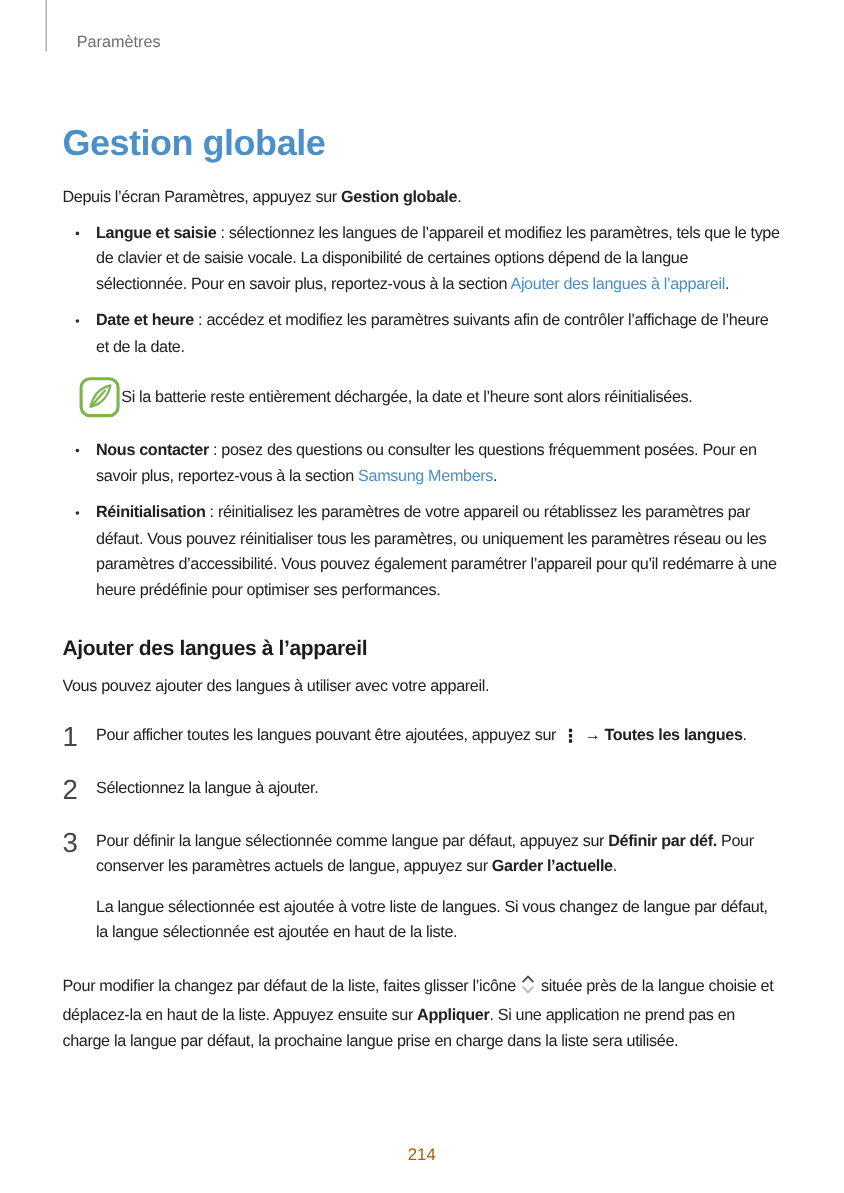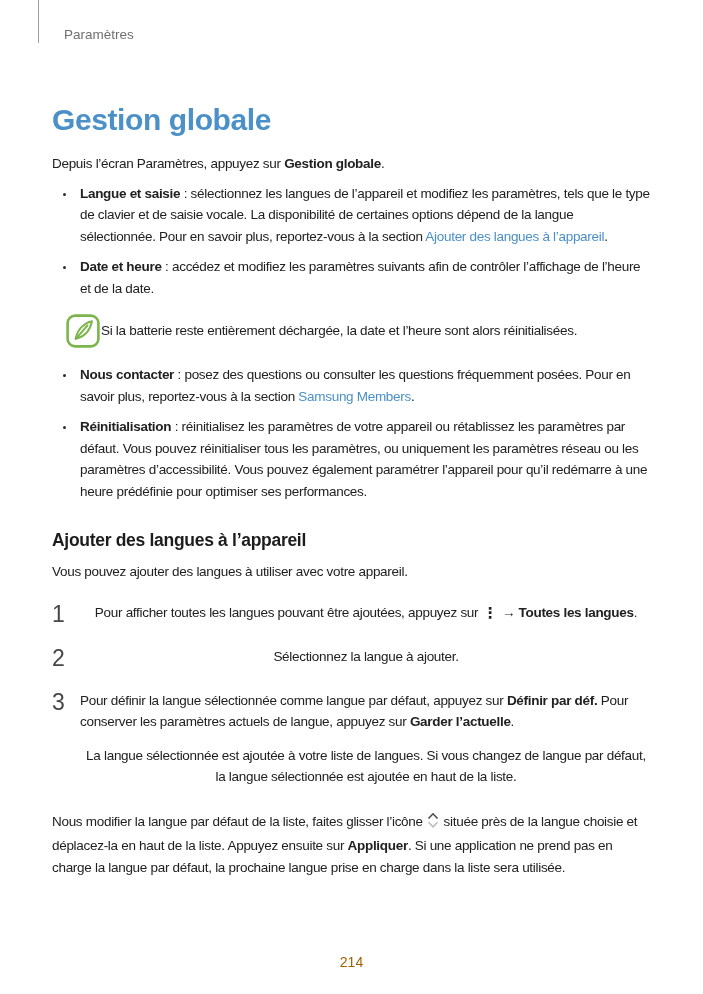--- a/index.html
+++ b/index.html
@@ -58,21 +58,21 @@
     color:#1c1c1c; letter-spacing:-0.3px;
   }
   
   .step { display:flex; margin-top:19px; }
   .step-num {
     flex:0 0 28px;
     font-size:23px; line-height:25px; color:#464646;
   }
   .step-body { flex:1; }
   .step-body p { margin:0 0 12px 0; }
-  .step-body p:last-child { margin-bottom:0;text-align:center; }
+  .step-body p:last-child { margin-bottom:0; }
   
   .closing-par { margin-top:23px; }
   
   .icon-dots {
     font-family:"DejaVu Sans",sans-serif;
     font-weight:700; font-size:15px;
     display:inline-block; transform:translateY(1px);
     margin:0 1px;
   }
   .icon-reorder { display:inline-block; vertical-align:-3px; margin:0 1px; }
@@ -147,21 +147,21 @@
     </div>
 
     <div class="step">
       <span class="step-num">3</span>
       <div class="step-body">
         <p><span>Pour définir la langue sélectionnée comme langue par défaut, appuyez sur </span><span class="b">Définir par déf.</span><span> Pour conserver les paramètres actuels de langue, appuyez sur </span><span class="b">Garder l’actuelle</span><span>.</span></p>
         <p><span>La langue sélectionnée est ajoutée à votre liste de langues. Si vous changez de langue par défaut, la langue sélectionnée est ajoutée en haut de la liste.</span></p>
       </div>
     </div>
 
-    <p class="closing-par"><span>Nous modifier la langue par défaut de la liste, faites glisser l’icône </span><span class="icon-reorder"><svg width="12" height="17" viewBox="0 0 12 17">
+    <p class="closing-par"><span>Pour modifier la changez par défaut de la liste, faites glisser l’icône </span><span class="icon-reorder"><svg width="12" height="17" viewBox="0 0 12 17">
             <polyline points="1.5,6.5 6,1.8 10.5,6.5" fill="none" stroke="#4a4a4a" stroke-width="1.6"></polyline>
             <polyline points="1.5,10.2 6,14.9 10.5,10.2" fill="none" stroke="#bcbcbc" stroke-width="1.6"></polyline>
           </svg></span><span> située près de la langue choisie et déplacez-la en haut de la liste. Appuyez ensuite sur </span><span class="b">Appliquer</span><span>. Si une application ne prend pas en charge la langue par défaut, la prochaine langue prise en charge dans la liste sera utilisée.</span></p>
 
   </div>
 
   <div class="footer">
     <span>214</span>
   </div>
 

